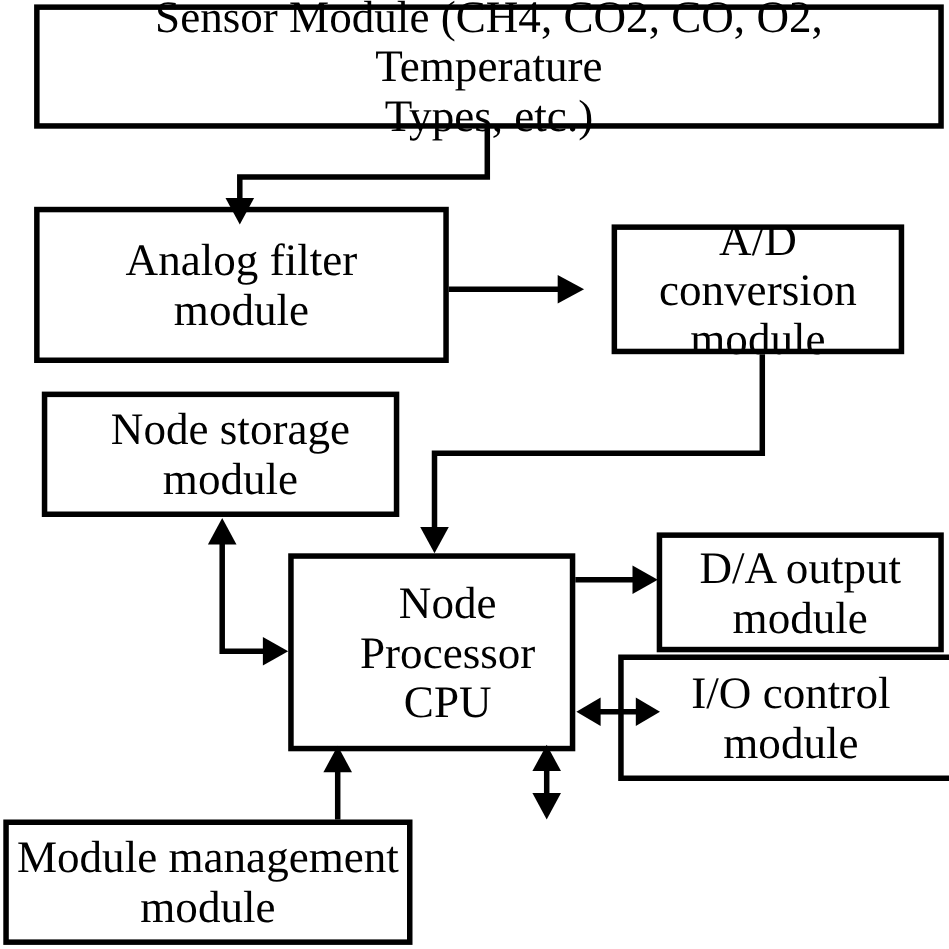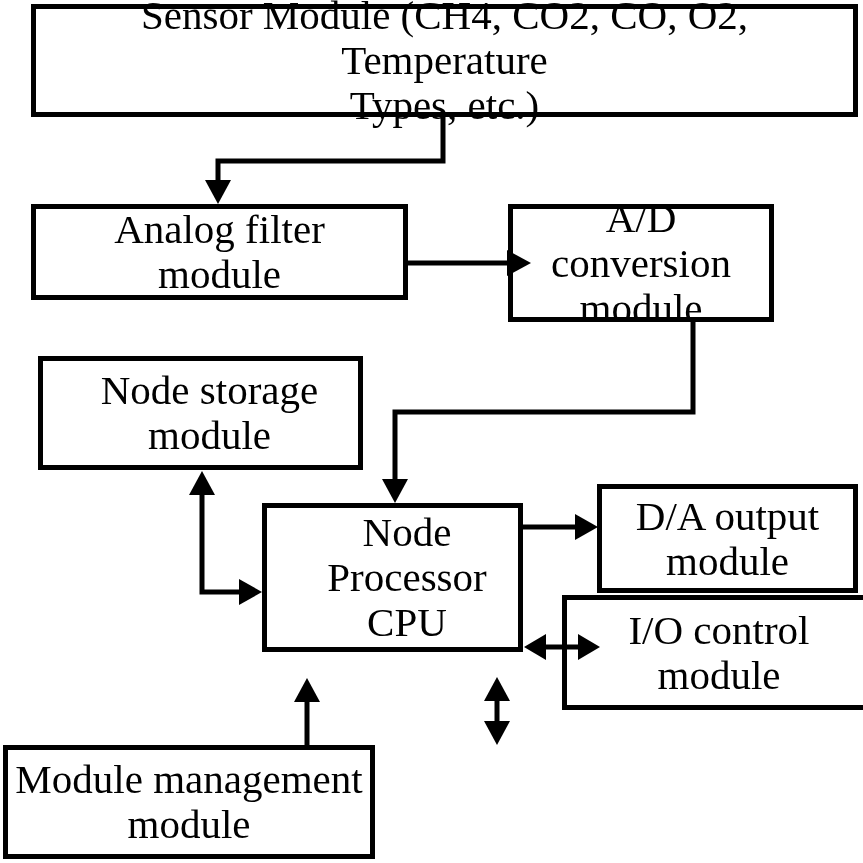--- a/index.html
+++ b/index.html
@@ -26,24 +26,24 @@
     justify-content: center;
     text-align: center;
   }
   .node .label {
     white-space: pre-line;
     font-size: 41px;
     line-height: 45px;
   }
   
   .n-sensor  { left: 31px;  top: 4px;   width: 827px; height: 113px; }
-  .n-analog  { left: 31px;  top: 204px; width: 377px; height: 96px; }
-  .n-adc     { left: 508px; top: 204px; width: 266px; height: 118px; }
+  .n-analog  { left: 31px;  top: 188px; width: 377px; height: 142px; }
+  .n-adc     { left: 556px; top: 204px; width: 266px; height: 118px; }
   .n-storage { left: 38px;  top: 356px; width: 325px; height: 114px; padding-left: 18px; }
-  .n-cpu     { left: 262px; top: 503px; width: 261px; height: 149px; padding-left: 29px; }
+  .n-cpu     { left: 262px; top: 503px; width: 261px; height: 180px; padding-left: 29px; }
   .n-da      { left: 597px; top: 484px; width: 261px; height: 109px; }
   .n-io      { left: 562px; top: 595px; width: 314px; height: 115px; }
   .n-power   { left: 3px;   top: 745px; width: 372px; height: 114px; }
   .n-rs485   { left: 410px; top: 745px; width: 448px; height: 115px; }
 
   svg.arrows {
     position: absolute;
     left: 0;
     top: 0;
     width: 863px;

